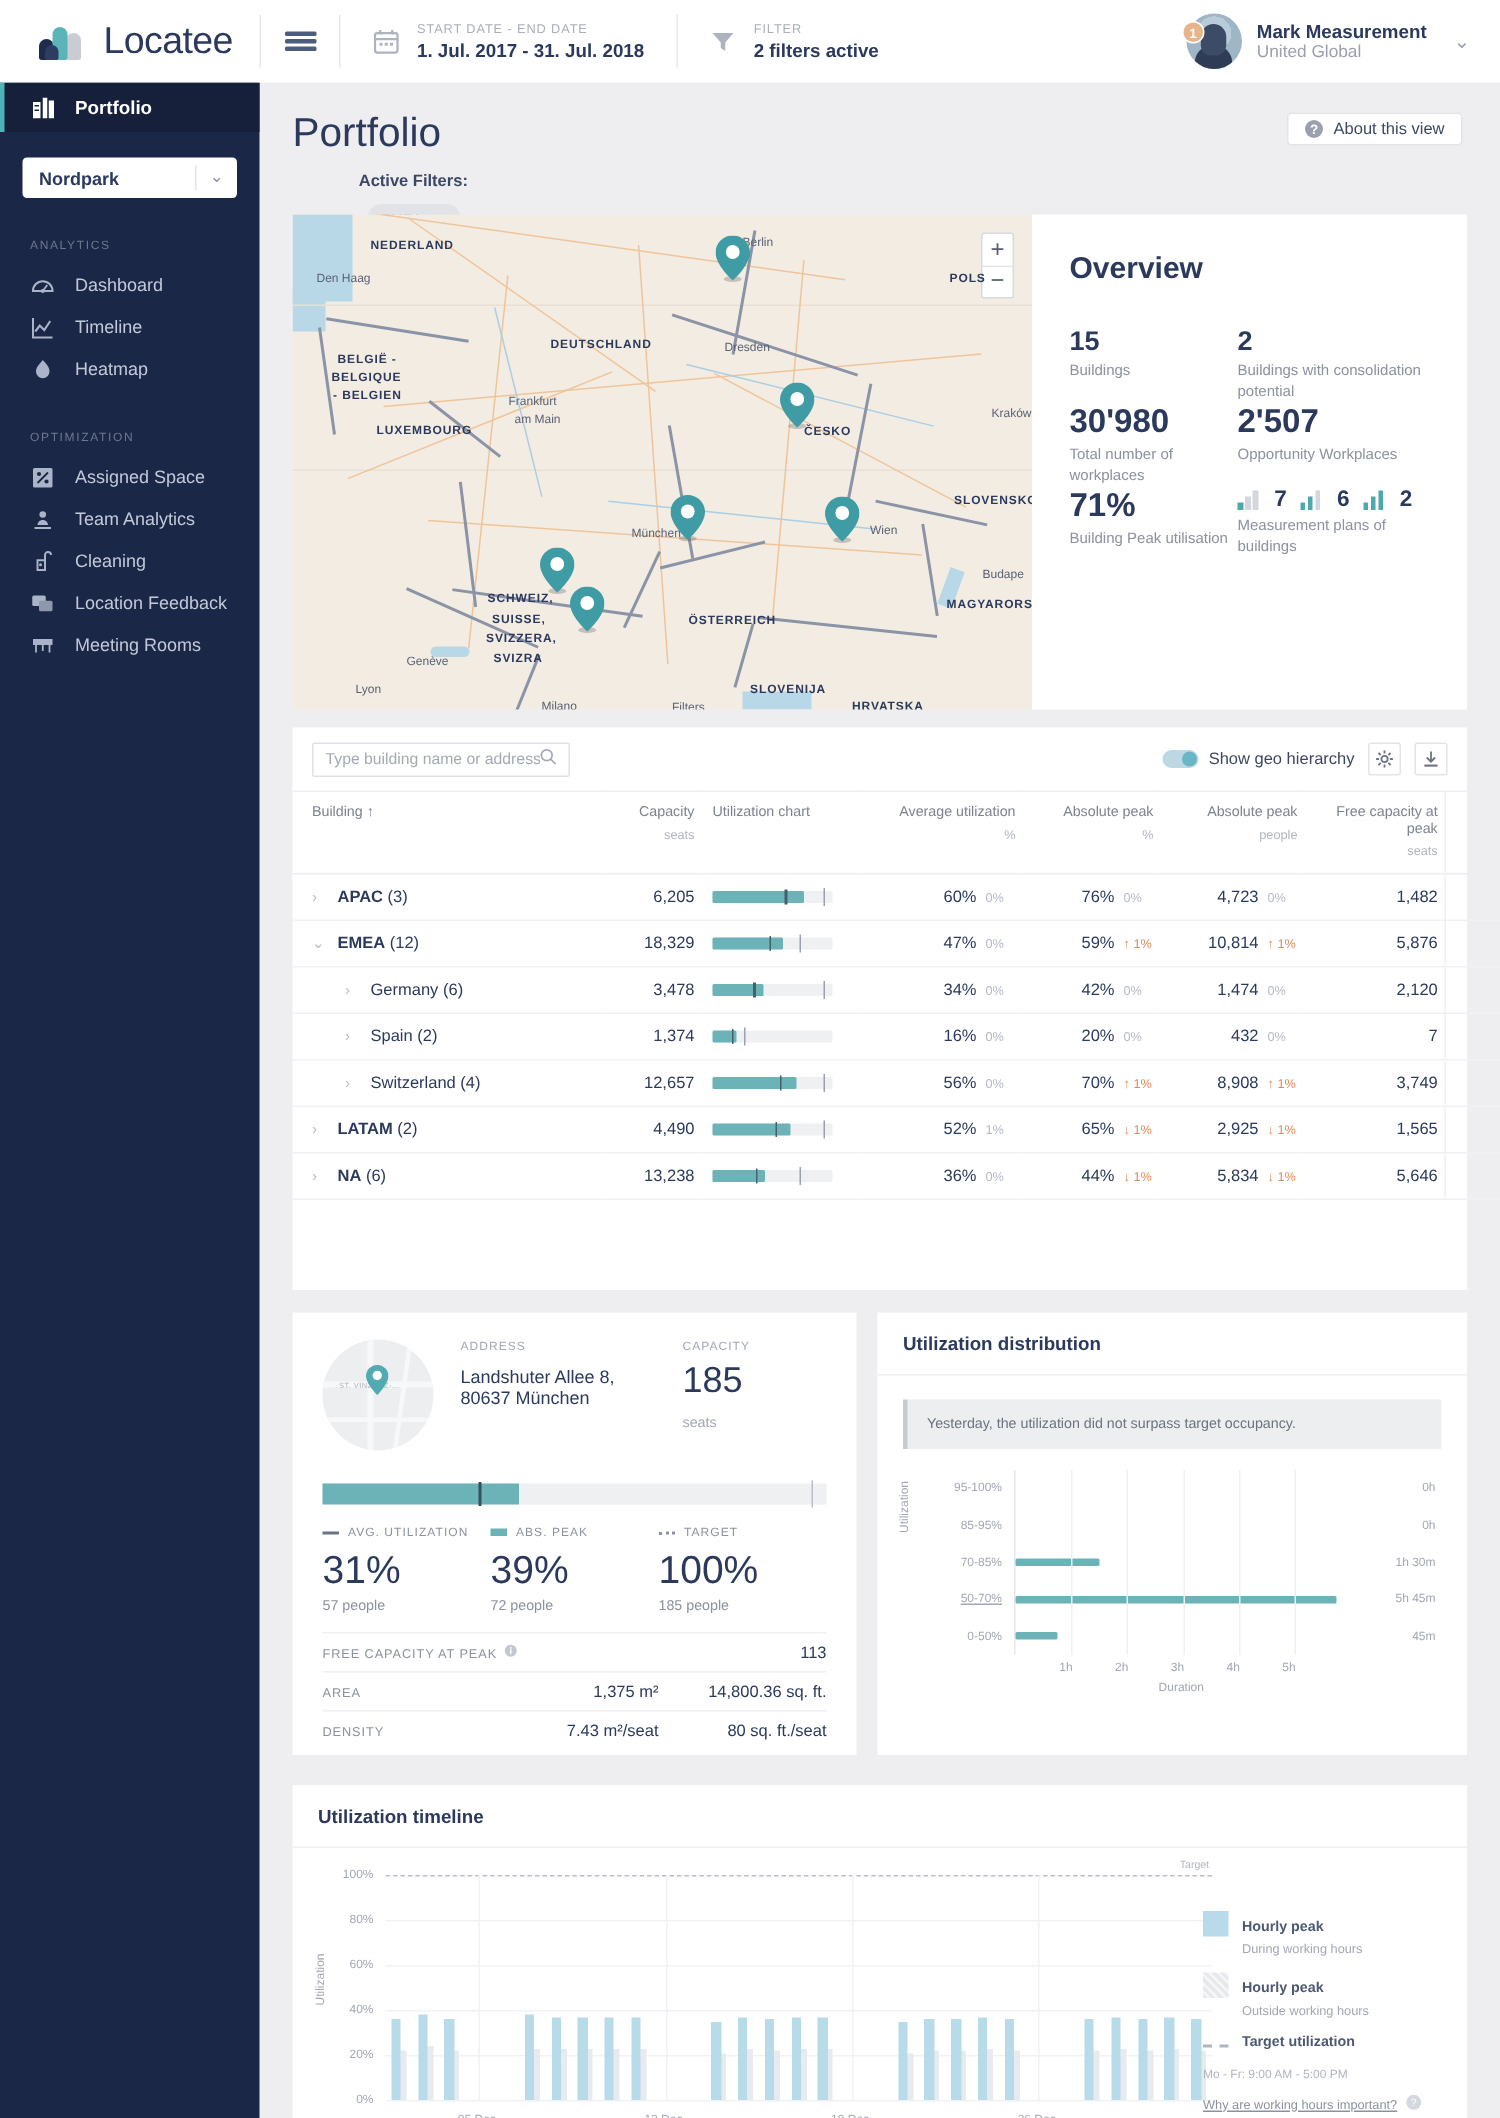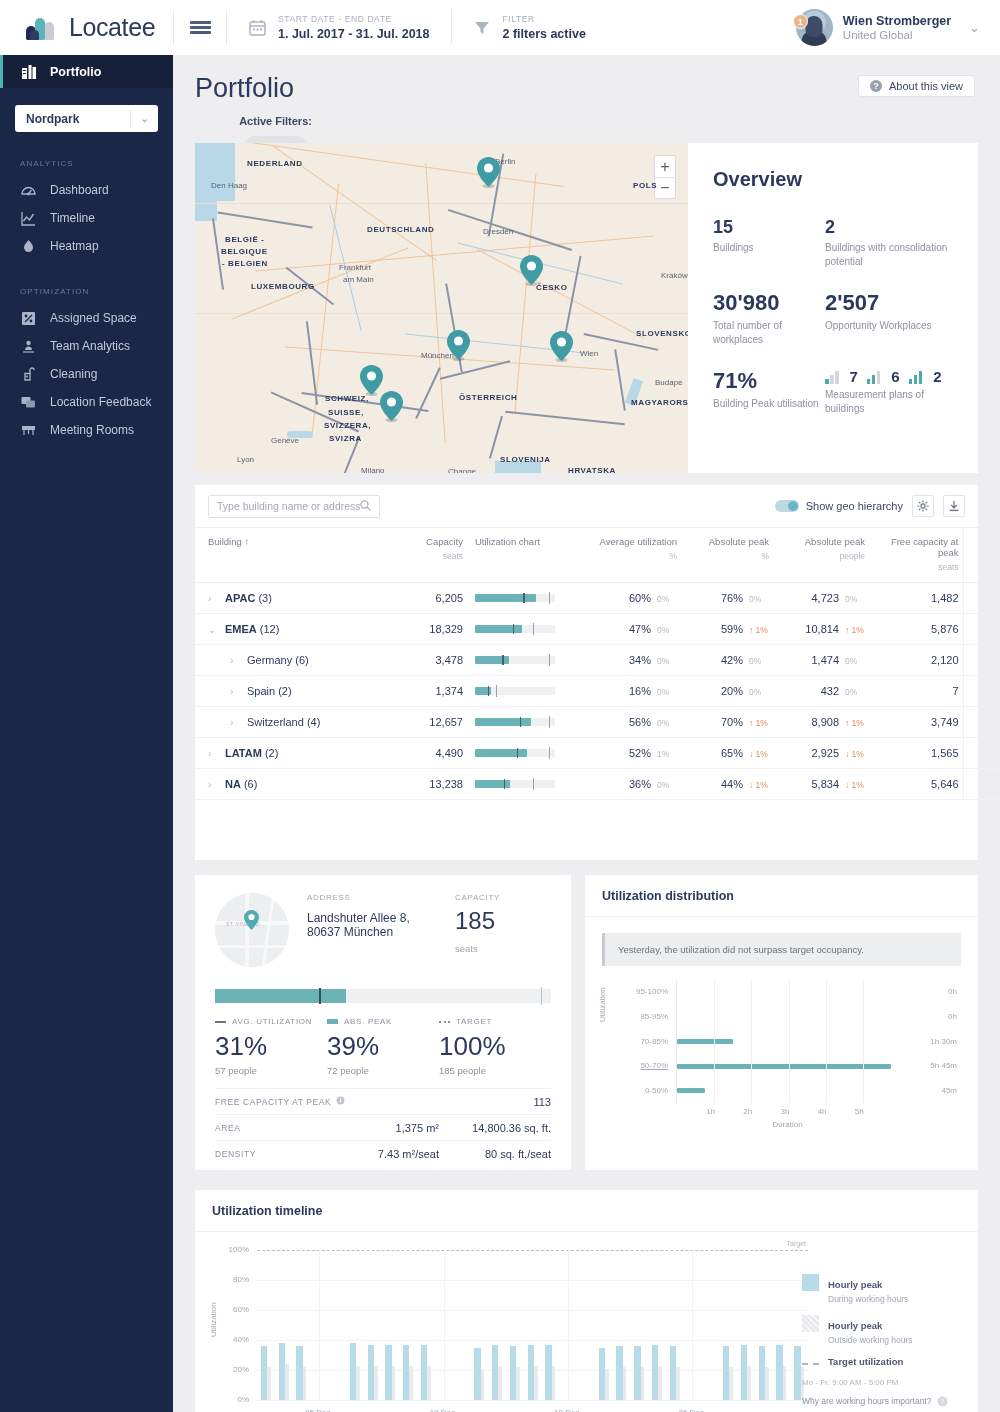--- a/index.html
+++ b/index.html
@@ -117,21 +117,21 @@
   .mlabel { position: absolute; font-size: 8px; color: #2b3a5c; font-weight: 700; letter-spacing: 0.6px; }
   .mlabel.sm { font-weight: 400; font-size: 8px; color: #5a6274; letter-spacing: 0; }
   .pin { position: absolute; width: 23px; height: 31px; }
   .pin svg { display: block; }
   .zoomctl { position: absolute; right: 12px; top: 12px; width: 22px; background: #fff; border: 1px solid #d8dade; border-radius: 2px; }
   .zoomctl div { height: 21px; display: flex; align-items: center; justify-content: center; font-size: 16px; color: #55606f; cursor: pointer; }
   .zoomctl div + div { border-top: 1px solid #e3e5e9; }
 
   .ovcard { position: absolute; left: 493px; top: 0; width: 290px; height: 330px; background: #fff; padding: 25px 25px 0 25px; }
   .ov-title { font-size: 20px; font-weight: 700; color: #2b3a5c; margin-bottom: 26px; }
-  .ov-grid { display: grid; grid-template-columns: 112px 1fr; row-gap: 22px; }
+  .ov-grid { display: grid; grid-template-columns: 112px 1fr; }
   .ov-num { font-size: 18px; font-weight: 700; color: #2b3a5c; }
   .ov-num.big { font-size: 22px; }
   .ov-cap { font-size: 10px; color: #8b919f; line-height: 1.35; margin-top: 3px; }
   .mplans { display: flex; align-items: center; gap: 9px; }
   .mp { display: flex; align-items: flex-end; gap: 1.5px; height: 14px; }
   .mp i { display: block; width: 3.5px; background: #d3d6dc; }
   .mp i.on { background: #4fa8ad; }
   .mp-n { font-size: 15px; font-weight: 700; color: #2b3a5c; margin-left: 2px; }
 
   
@@ -231,21 +231,21 @@
   .tl-xt { position: absolute; font-size: 8px; color: #a2a7b3; top: 176px; }
 
   .legend { position: absolute; right: 18px; top: 42px; width: 158px; }
   .lgi { display: flex; gap: 9px; margin-bottom: 11px; }
   .lgsw { width: 17px; height: 17px; flex-shrink: 0; background: #b7dbe8; }
   .lgsw.hatch { background: repeating-linear-gradient(45deg, #e6e8ec 0 2px, #f4f5f7 2px 4px); }
   .lgsw.dash { background: none; border-top: 2px dashed #b0b5bf; height: 2px; margin-top: 7px; }
   .lgt { font-size: 9.5px; font-weight: 700; color: #4d5970; }
   .lgs { font-size: 8.5px; color: #a2a7b3; margin-top: 2px; }
   .lghrs { font-size: 8px; color: #b0b5bf; margin: 10px 0 9px 0; }
-  .lgq { display: flex; gap: 6px; font-size: 8.5px; color: #8b919f; }
+  .lgq { display: flex; align-items: center; gap: 6px; font-size: 8.5px; color: #8b919f; text-decoration: underline; }
 </style>
 </head>
 <body>
 
 <div class="topbar">
   <div class="logo-zone">
     <div class="logo-mark">
       <i class="lm1"></i>
         <i class="lm3"></i>
         <i class="lm2"></i>
@@ -289,21 +289,21 @@
       <div class="tb-lbl">FILTER</div>
       <div class="tb-val">2 filters active</div>
     </span>
   </div>
   <div class="user-zone">
     <div class="avatar">
       <div class="face"></div>
       <div class="badge">1</div>
     </div>
     <div>
-      <div class="uname">Wien Stromberger</div>
+      <div class="uname">Mark Measurement</div>
       <div class="uorg">United Global</div>
     </div>
     <div class="caret">⌄</div>
   </div>
 </div>
 
 <div class="sidebar">
   <div class="side-active">
     <span class="side-ico">
       <svg width="14" height="14" viewBox="0 0 14 14">
@@ -484,29 +484,29 @@
           <div class="mlabel sm" style="left: 144px; top: 120px;">Frankfurt</div>
           <div class="mlabel sm" style="left: 148px; top: 132px;">am Main</div>
           <div class="mlabel sm" style="left: 466px; top: 128px;">Kraków</div>
           <div class="mlabel" style="left: 438px; top: 38px;">POLS</div>
           <div class="mlabel" style="left: 341px; top: 140px;">ČESKO</div>
           <div class="mlabel" style="left: 441px; top: 186px;">SLOVENSKO</div>
           <div class="mlabel sm" style="left: 226px; top: 208px;">München</div>
           <div class="mlabel sm" style="left: 385px; top: 206px;">Wien</div>
           <div class="mlabel sm" style="left: 460px; top: 235px;">Budape</div>
           <div class="mlabel" style="left: 436px; top: 255px;">MAGYARORSZ</div>
-          <div class="mlabel" style="left: 264px; top: 250px;">ÖSTERREICH</div>
+          <div class="mlabel" style="left: 264px; top: 266px;">ÖSTERREICH</div>
           <div class="mlabel" style="left: 130px; top: 251px;">SCHWEIZ,</div>
           <div class="mlabel" style="left: 133px; top: 265px;">SUISSE,</div>
           <div class="mlabel" style="left: 129px; top: 278px;">SVIZZERA,</div>
           <div class="mlabel" style="left: 134px; top: 291px;">SVIZRA</div>
           <div class="mlabel sm" style="left: 76px; top: 293px;">Genève</div>
           <div class="mlabel sm" style="left: 42px; top: 312px;">Lyon</div>
           <div class="mlabel sm" style="left: 166px; top: 323px;">Milano</div>
-          <div class="mlabel sm" style="left: 253px; top: 324px;">Change</div>
+          <div class="mlabel sm" style="left: 253px; top: 324px;">Filters</div>
           <div class="mlabel" style="left: 305px; top: 312px;">SLOVENIJA</div>
           <div class="mlabel" style="left: 373px; top: 323px;">HRVATSKA</div>
           <div class="mlabel sm" style="left: 300px; top: 14px;">Berlin</div>
         </div>
       <div id="map-pins">
           <div class="pin" style="left: 282px; top: 14px;">
             <svg width="23" height="31" viewBox="0 0 23 31">
               <ellipse cx="11.5" cy="29" rx="6" ry="2" fill="rgba(60,60,60,.25)"></ellipse>
               <path d="M11.5 0C5.2 0 0 5.1 0 11.3 0 19.8 11.5 30 11.5 30S23 19.8 23 11.3C23 5.1 17.8 0 11.5 0z" fill="#3f9ba4"></path>
               <circle cx="11.5" cy="11" r="4.6" fill="#fff"></circle>

